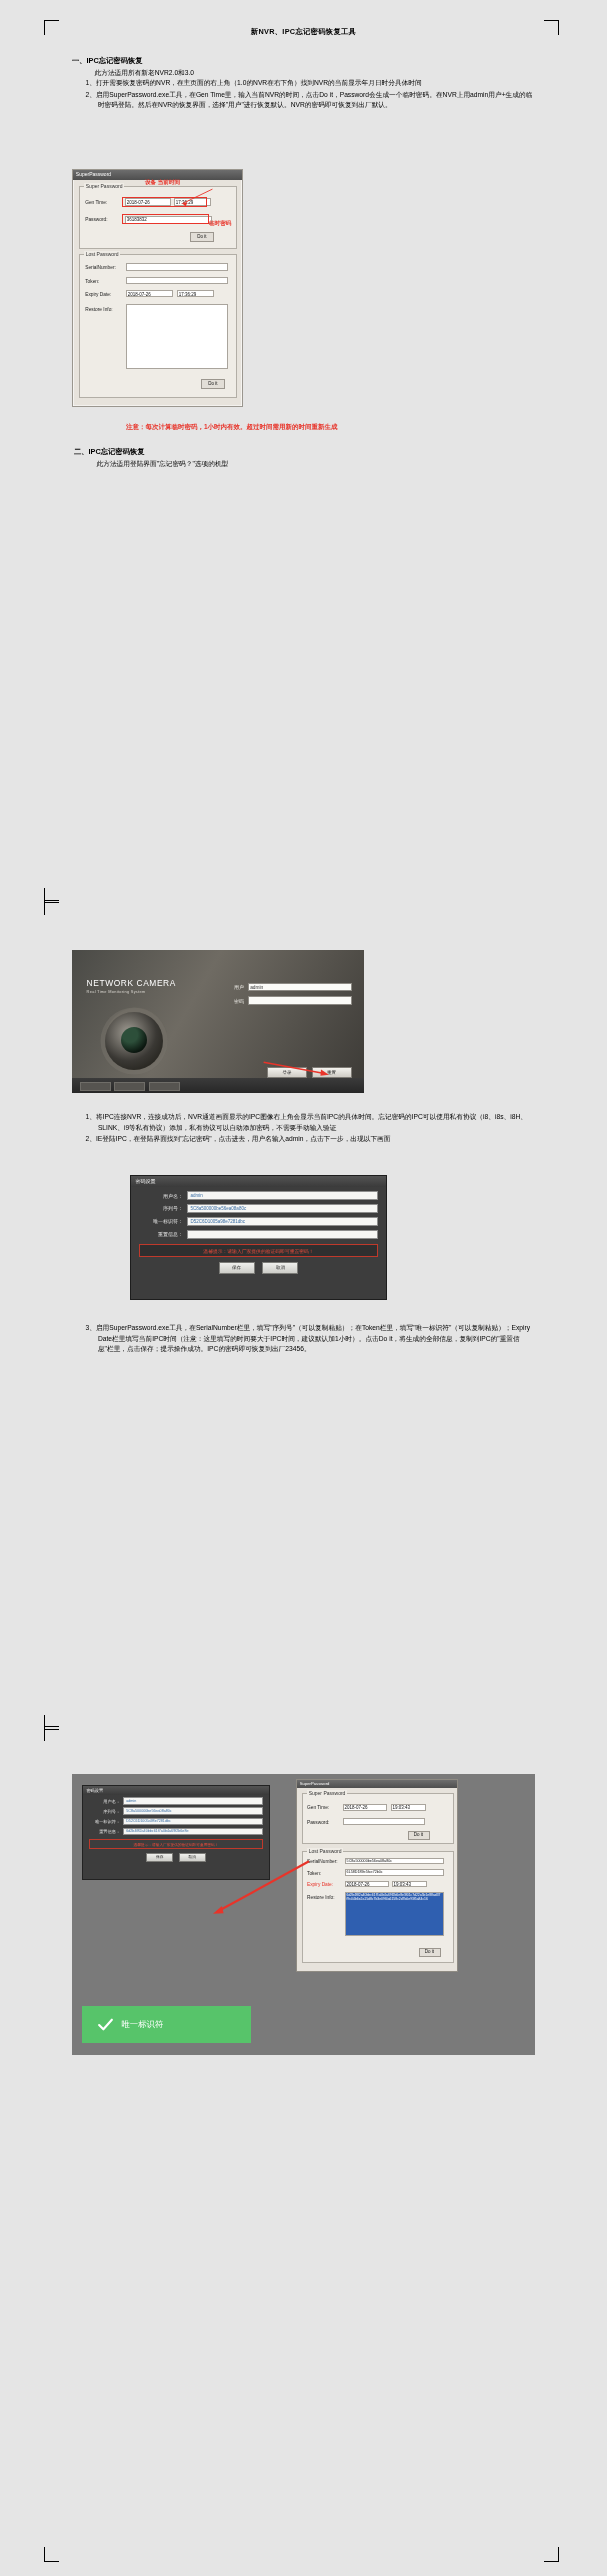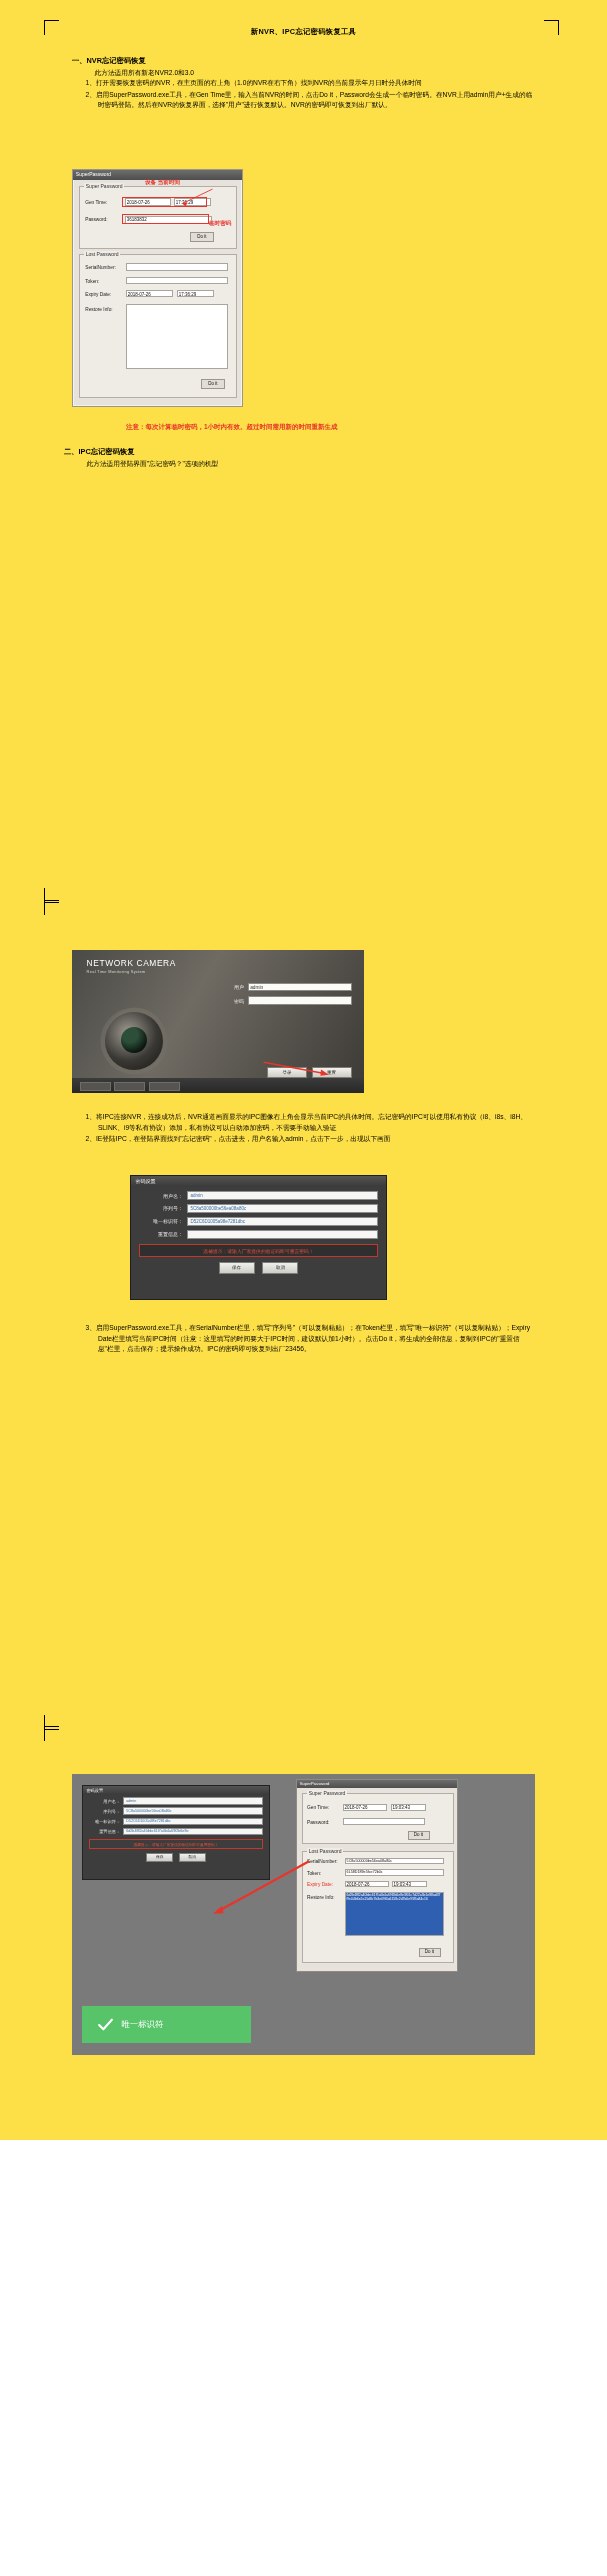--- a/index.html
+++ b/index.html
@@ -10,22 +10,22 @@
   body {
     width: 607px;
     height: 2576px;
     position: relative;
     font-family: "Liberation Sans", sans-serif;
     color: #000;
   }
   .page {
     position: relative;
     width: 607px;
-    height: 2140px;
-    background: #fde047;
+    height: 2576px;
+    background: #e5e5e5;
     overflow: hidden;
   }
   
   .crop {
     position: absolute;
     width: 14.6px;
     height: 14.6px;
   }
   .crop::before, .crop::after {
     content: "";
@@ -190,21 +190,21 @@
   .fig2 .lens::after {
     content:"";
     position:absolute;
     left:15.7px; top:14.6px;
     width:26px; height:26px;
     border-radius:50%;
     background: radial-gradient(circle at 35% 30%, #2d4f3a 0 30%, #0d1a12 70%, #000 100%);
   }
   .fig2 .brand {
     position: absolute;
-    left: 14.6px; top: 8px;
+    left: 14.6px; top: 28px;
     color: #ffffff;
     font-size: 8.4px;
     letter-spacing: 0.6px;
   }
   .fig2 .brand small {
     display:block;
     font-size: 3.9px;
     letter-spacing: 0.3px;
     color: #d8d5cf;
     margin-top: 1.1px;
@@ -413,21 +413,21 @@
   <div class="crop bl" style="left:44px; top:888px;"></div>
   <div class="crop tl" style="left:44px; top:900px;"></div>
   <div class="crop bl" style="left:44px; top:1715px;"></div>
   <div class="crop tl" style="left:44px; top:1726px;"></div>
   <div class="crop bl" style="left:44px; top:2547px;"></div>
   <div class="crop br" style="left:544px; top:2547px;"></div>
 
   <div class="doc-title">新NVR、IPC忘记密码恢复工具</div>
 
   <div class="content">
-    <div class="h-item">一、NVR忘记密码恢复</div>
+    <div class="h-item">一、IPC忘记密码恢复</div>
     <div class="sub-line">此方法适用所有新老NVR2.0和3.0</div>
     <ul class="ol">
       <li>1、打开需要恢复密码的NVR，在主页面的右上角（1.0的NVR在右下角）找到NVR的当前显示年月日时分具体时间</li>
       <li>2、启用SuperPassword.exe工具，在Gen Time里，输入当前NVR的时间，点击Do it，Password会生成一个临时密码。在NVR上用admin用户+生成的临时密码登陆。然后在NVR的恢复界面，选择"用户"进行恢复默认。NVR的密码即可恢复到出厂默认。</li>
     </ul>
   </div>
 
   <div class="fig1">
     <div class="wtitle">SuperPassword</div>
 
@@ -460,21 +460,21 @@
   </div>
   <div class="redlabel" style="left:145px; top:179px;">设备 当前时间</div>
   <div class="redlabel" style="left:209px; top:220px;">临时密码</div>
   <svg class="arrow-svg" style="left:72px; top:169px; width:186px; height:67px;" viewBox="0 0 330 120" width="186" height="67">
     <line x1="250" y1="36" x2="196" y2="62" stroke="#e8342a" stroke-width="1.6"></line>
     <polygon points="196,62 205,60 202,67" fill="#e8342a"></polygon>
   </svg>
 
   <div class="note-red" style="position:absolute; left:99px; top:417px;">注意：每次计算临时密码，1小时内有效。超过时间需用新的时间重新生成</div>
 
-  <div style="position:absolute; left:64px; top:440px; width:463px;">
+  <div style="position:absolute; left:74px; top:440px; width:463px;">
     <div class="h-item">二、IPC忘记密码恢复</div>
     <div class="sub-line">此方法适用登陆界面"忘记密码？"选项的机型</div>
   </div>
 
   <div class="fig2">
     <div class="cam-bg"></div>
     <div class="lens"></div>
     <div class="brand">
       <span>NETWORK CAMERA</span>
       <small>Real Time Monitoring System</small>

